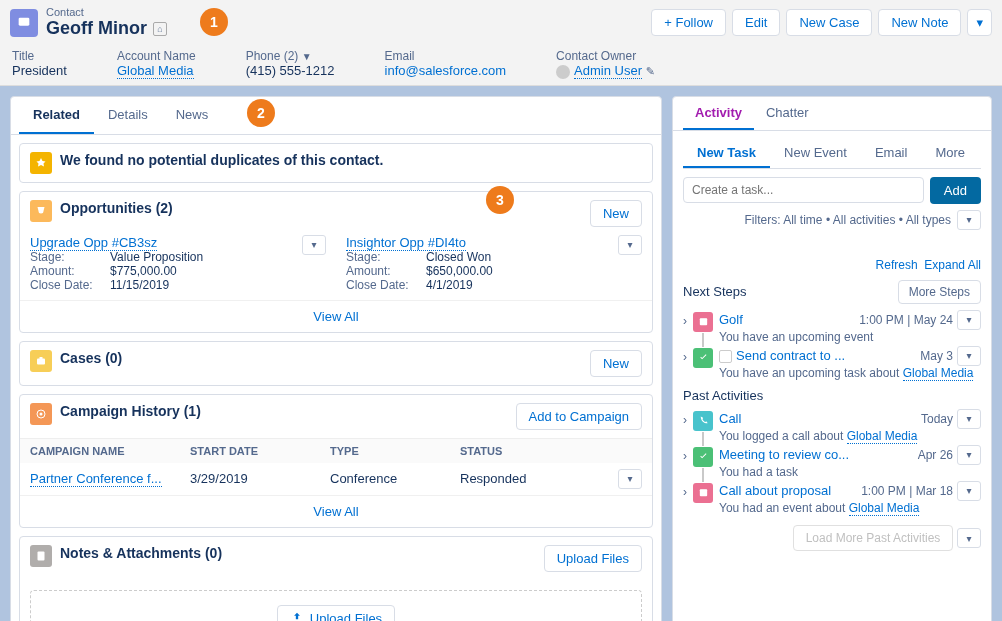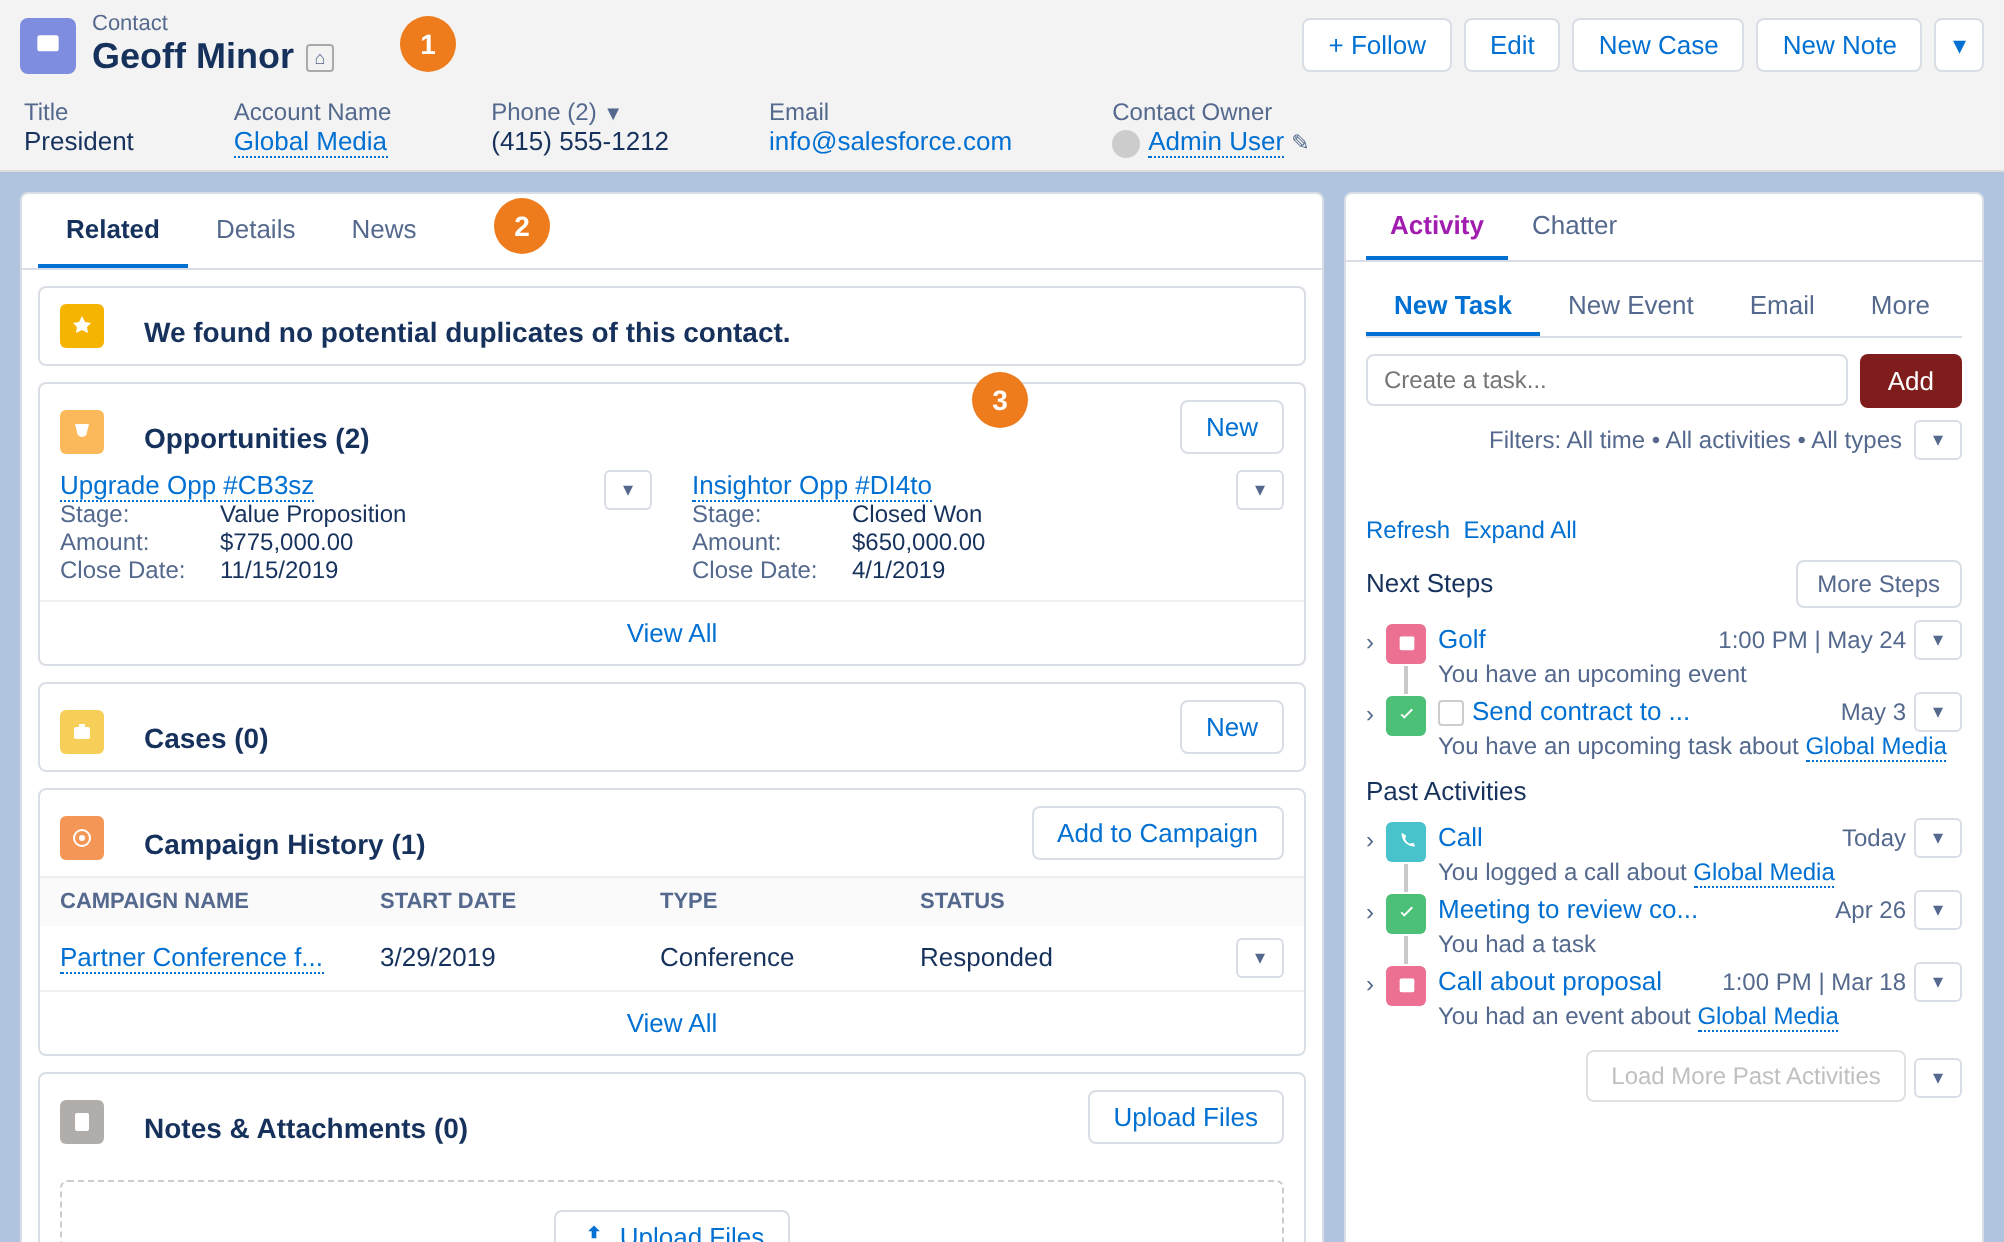--- a/index.html
+++ b/index.html
@@ -27,21 +27,21 @@
 
 .main { display: flex; gap: 10px; padding: 10px; }
 .left { flex: 1; background: #fff; border: 1px solid #d8dde6; border-radius: 4px; overflow: hidden; }
 .right { width: 320px; background: #fff; border: 1px solid #d8dde6; border-radius: 4px; padding: 8px 10px; position: relative; }
 
 .tabs { display: flex; border-bottom: 1px solid #d8dde6; padding: 0 8px; position: relative; }
 .tab { padding: 10px 14px; color: #54698d; cursor: pointer; border-bottom: 2px solid transparent; }
 .tab.active { color: #16325c; border-bottom-color: #0070d2; font-weight: 600; }
 
 .card { margin: 8px; border: 1px solid #d8dde6; border-radius: 4px; }
-.card-head { display: flex; align-items: flex-end; gap: 20px; padding: 8px 10px; }
+.card-head { display: flex; align-items: flex-start; gap: 8px; padding: 8px 10px; }
 .card-icon { width: 22px; height: 22px; border-radius: 3px; display: flex; align-items: center; justify-content: center; }
 .ic-dup { background: #f4b400; }
 .ic-opp { background: #fcb95b; }
 .ic-case { background: #f7ce57; }
 .ic-camp { background: #f49756; }
 .ic-note { background: #b0adab; }
 .card-icon svg { width: 12px; height: 12px; fill: #fff; }
 .card-title { flex: 1; font-weight: 600; font-size: 14px; }
 .card-body { padding: 0 10px 8px 10px; }
 .opp-grid { display: flex; gap: 20px; }
@@ -65,23 +65,23 @@
 .upload-btn { display: inline-flex; align-items: center; gap: 6px; border: 1px solid #d8dde6; padding: 5px 12px; border-radius: 4px; color: #0070d2; font-size: 13px; cursor: pointer; }
 
 .sub-tabs { display: flex; border-bottom: 1px solid #d8dde6; margin: -8px -10px 8px -10px; padding: 0 10px; }
 .sub-tab { padding: 8px 12px; color: #54698d; cursor: pointer; border-bottom: 2px solid transparent; font-size: 13px; }
 .sub-tab.active { color: #a21caf; border-bottom-color: #0070d2; font-weight: 600; }
 .subsub-tabs { display: flex; gap: 0; border-bottom: 1px solid #d8dde6; margin-bottom: 8px; }
 .subsub-tab { padding: 6px 14px; font-size: 13px; color: #54698d; cursor: pointer; }
 .subsub-tab.active { color: #0070d2; border-bottom: 2px solid #0070d2; font-weight: 700; }
 .task-row { display: flex; gap: 6px; align-items: center; margin-bottom: 6px; }
 .task-input { flex: 1; border: 1px solid #d8dde6; border-radius: 4px; padding: 5px 8px; font-size: 12px; }
-.add-btn { background: #7f1d1d; color: #fff; border: none; border-radius: 4px; padding: 6px 14px; font-size: 13px; cursor: pointer; }
+.add-btn { background: #0369a1; color: #fff; border: none; border-radius: 4px; padding: 6px 14px; font-size: 13px; cursor: pointer; }
 .filter-row { font-size: 12px; color: #54698d; display: flex; justify-content: flex-end; align-items: center; gap: 6px; margin-bottom: 4px; }
-.filter-actions { text-align: left; font-size: 12px; margin-bottom: 8px; margin-top: 28px; }
+.filter-actions { text-align: right; font-size: 12px; margin-bottom: 8px; margin-top: 28px; }
 
 .section-head { display: flex; align-items: center; justify-content: space-between; margin: 8px 0 6px 0; }
 .section-head .lbl { font-size: 13px; color: #16325c; }
 .more-btn { border: 1px solid #d8dde6; border-radius: 4px; padding: 4px 10px; font-size: 12px; color: #54698d; background: #fff; cursor: pointer; }
 
 .timeline-item { display: flex; align-items: flex-start; gap: 6px; margin-bottom: 2px; position: relative; }
 .tl-chev { color: #54698d; font-size: 12px; margin-top: 4px; cursor: pointer; }
 .tl-icon { width: 20px; height: 20px; border-radius: 3px; display: flex; align-items: center; justify-content: center; margin-top: 2px; position: relative; }
 .tl-icon::after { content: ''; position: absolute; top: 21px; left: 9px; width: 2px; height: 14px; background: #c9c9c9; }
 .timeline-item:last-child .tl-icon::after { display: none; }

